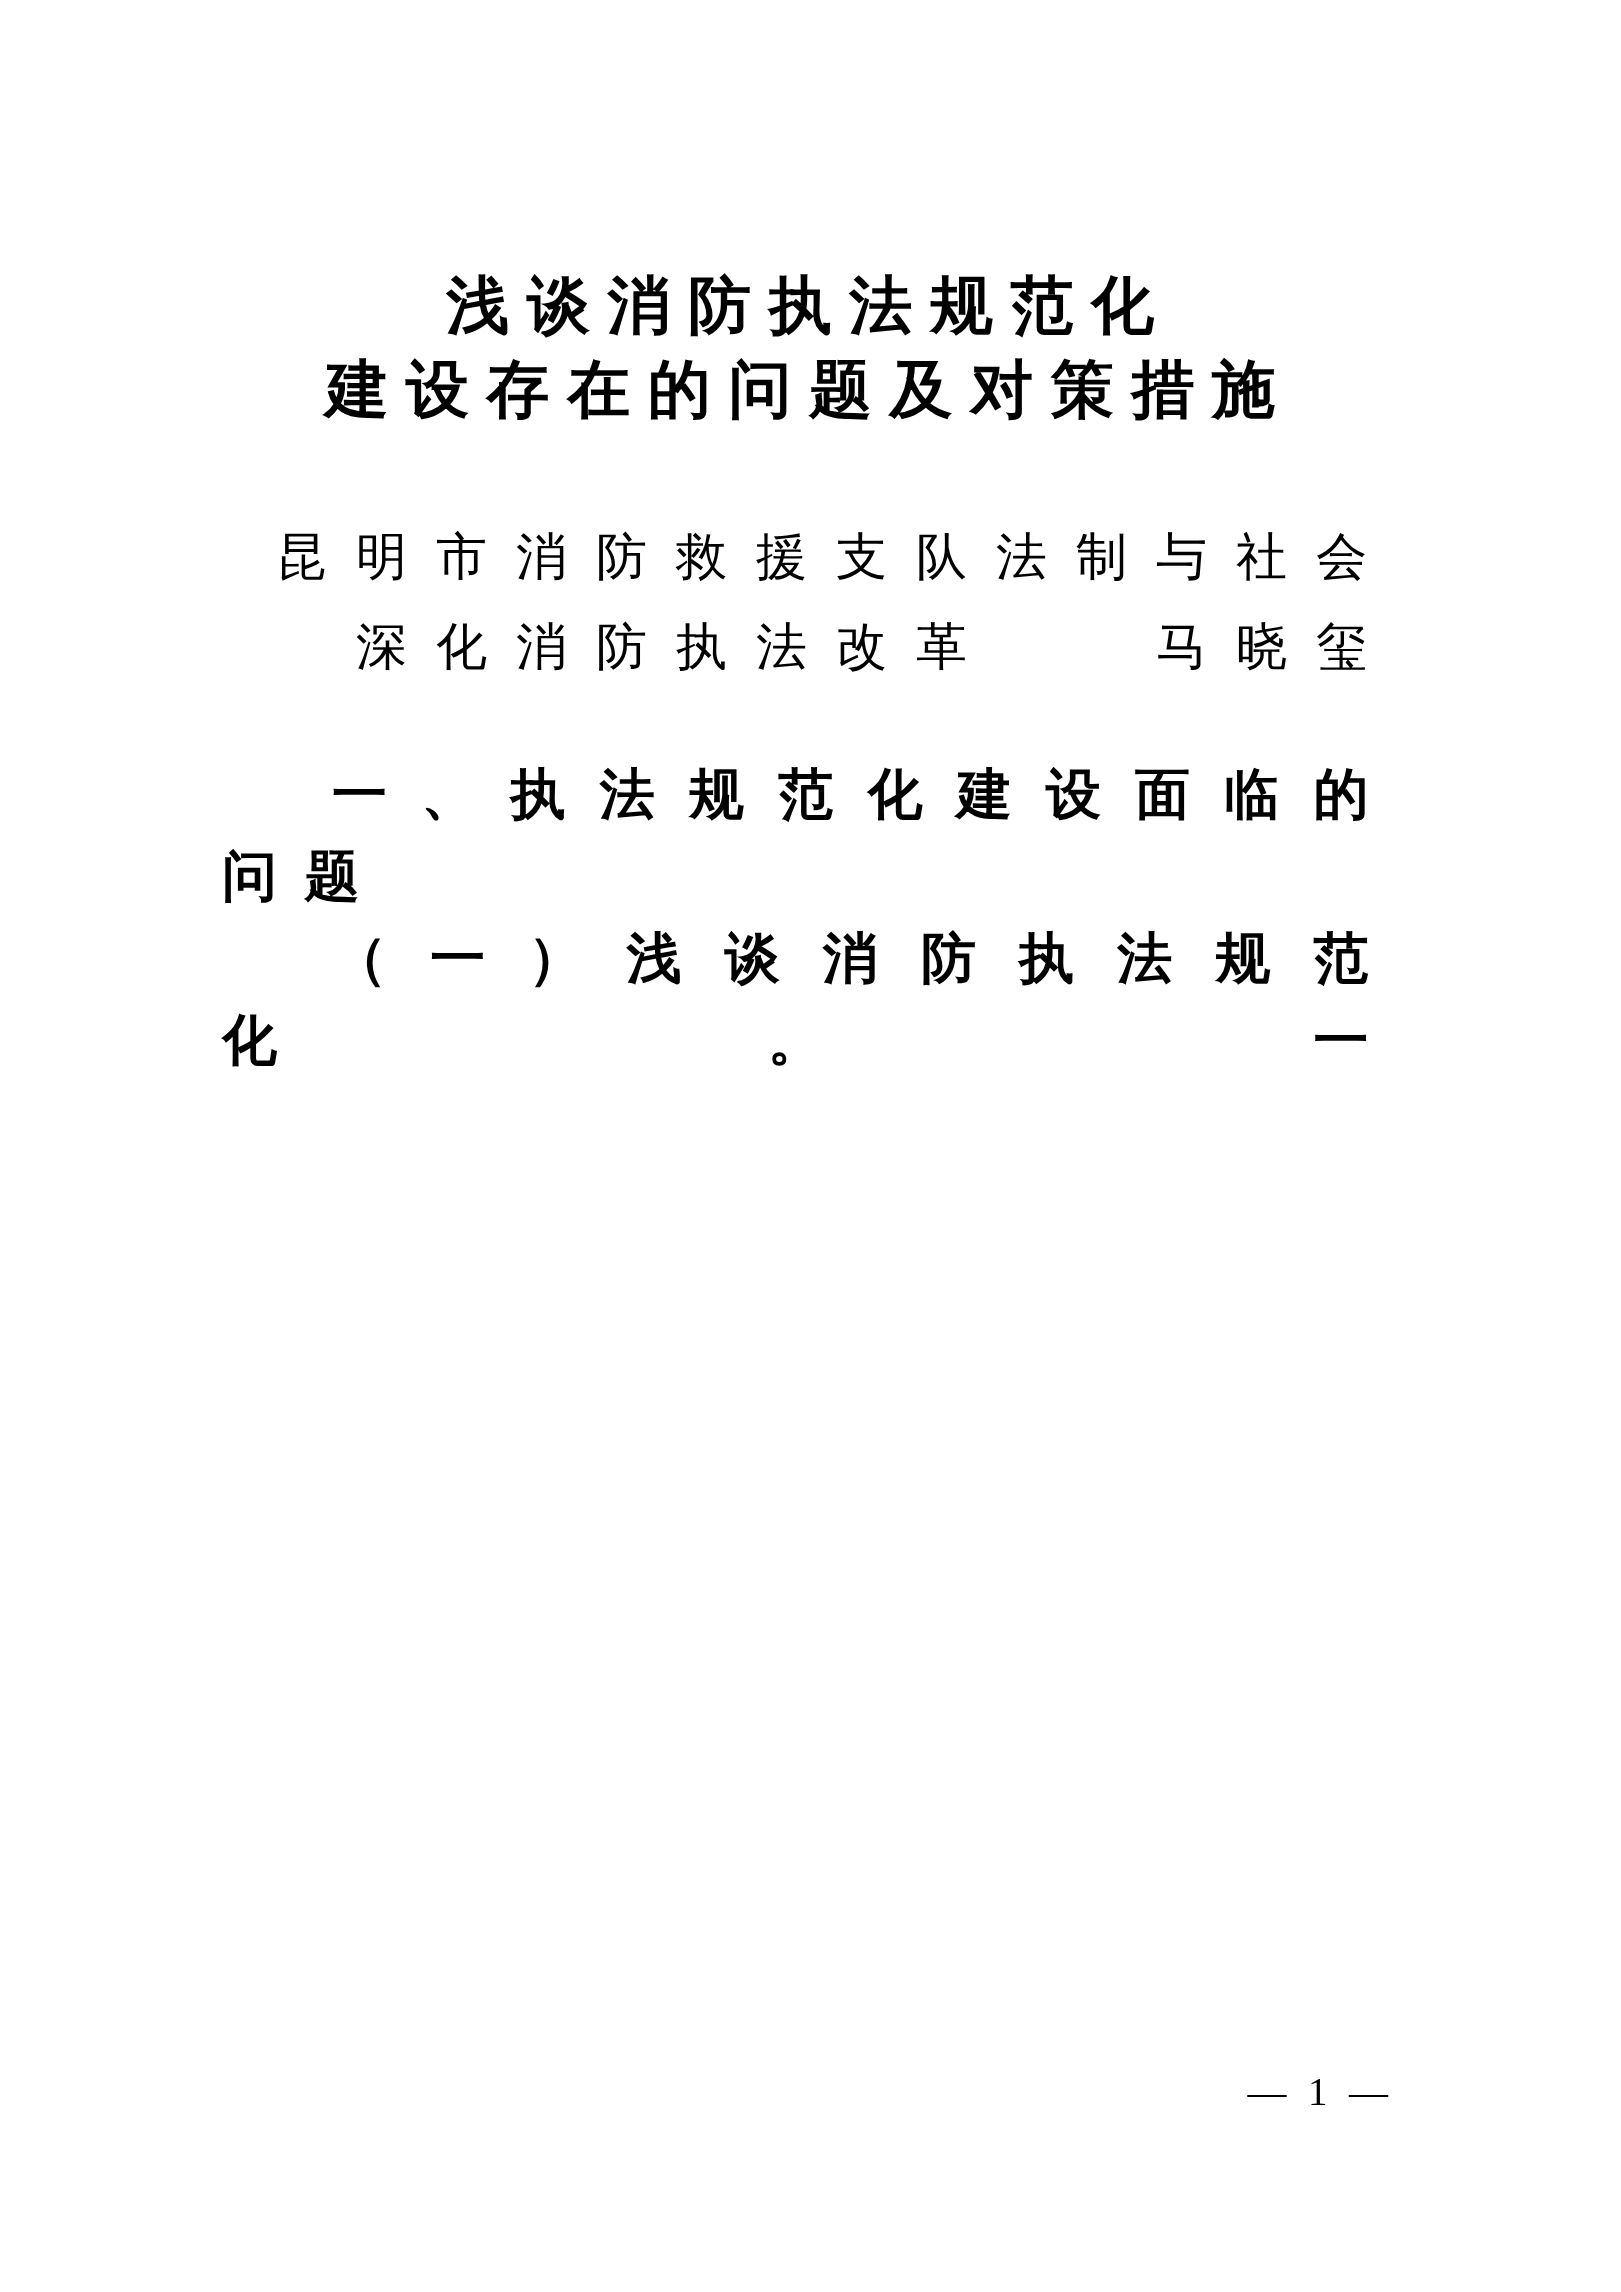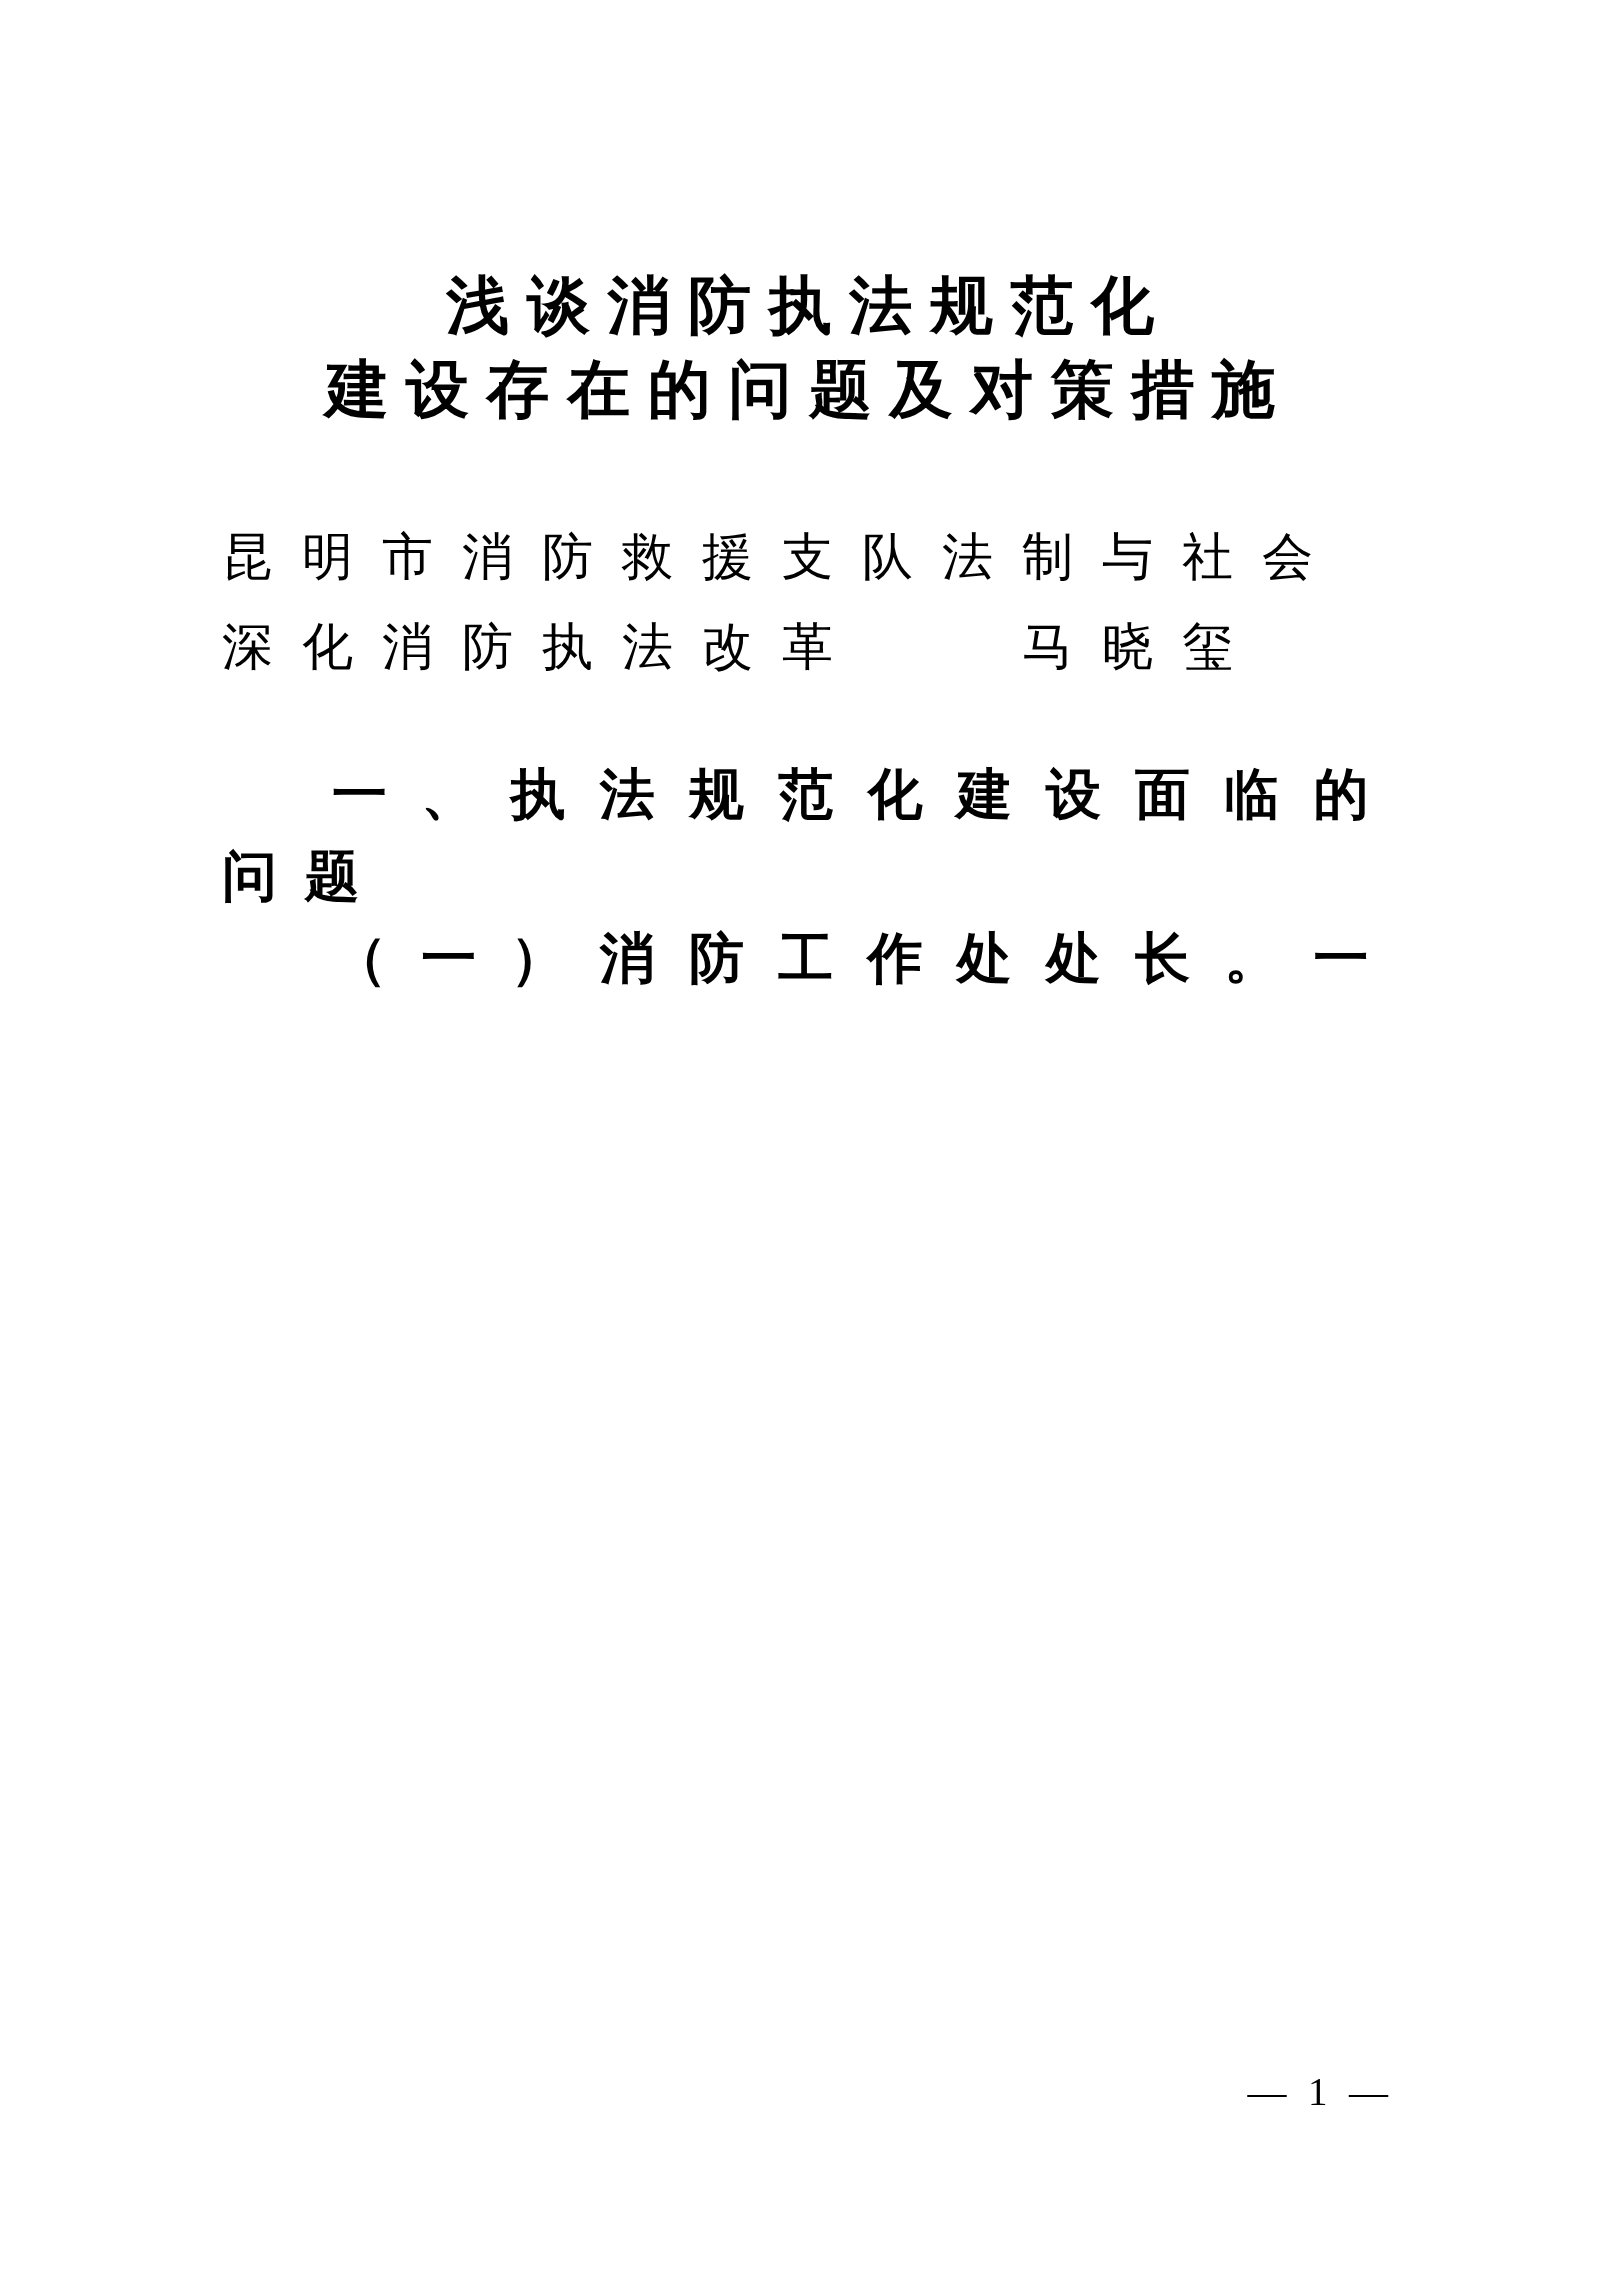--- a/index.html
+++ b/index.html
@@ -32,21 +32,21 @@
     letter-spacing: 17.6px;
     text-align: center;
     color: #000000;
   }
   .author-block {
     margin-top: 81px;
     font-size: 51px;
     font-weight: 400;
     line-height: 90px;
     letter-spacing: 29px;
-    text-align: left;
+    text-align: right;
     color: #000000;
   }
   .doc-body {
     margin-top: 62px;
     font-size: 55px;
     line-height: 82px;
     letter-spacing: 27.4px;
     text-align: justify;
     color: #000000;
   }
@@ -81,19 +81,19 @@
     <div>建设存在的问题及对策措施</div>
   </h1>
 
   <div class="author-block">
     <div>昆明市消防救援支队法制与社会</div>
     <div>深化消防执法改革　　马晓玺</div>
   </div>
 
   <div class="doc-body">
       <p class="para"><span class="run-bold">一、执法规范化建设面临的问题</span></p>
-      <p class="para justify-last"><span class="run-bold">（一）消防工作处处长。</span><span class="run-heavy">一</span></p>
+      <p class="para justify-last"><span class="run-bold">（一）浅谈消防执法规范化。</span><span class="run-heavy">一</span></p>
     </div>
 
   <div class="page-number">— 1 —</div>
 
 </div>
 
 
 </body></html>

